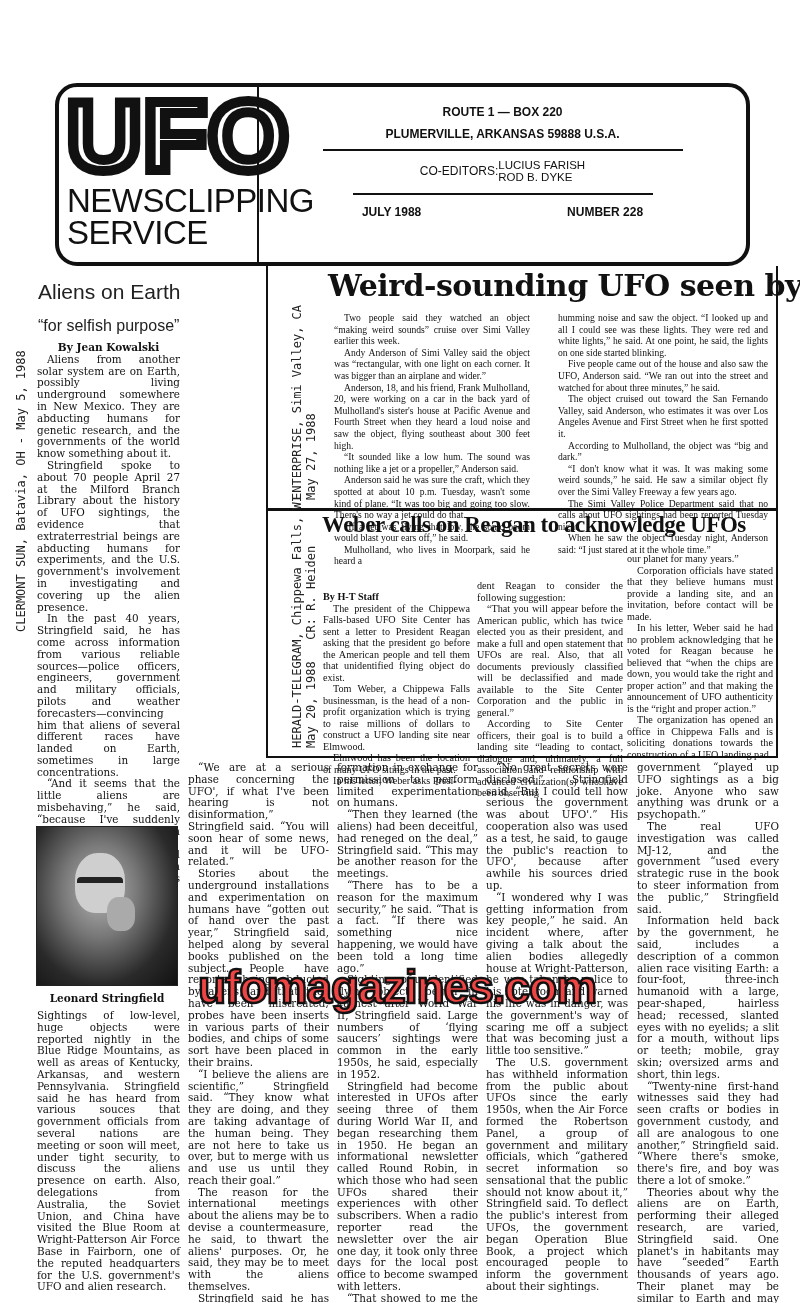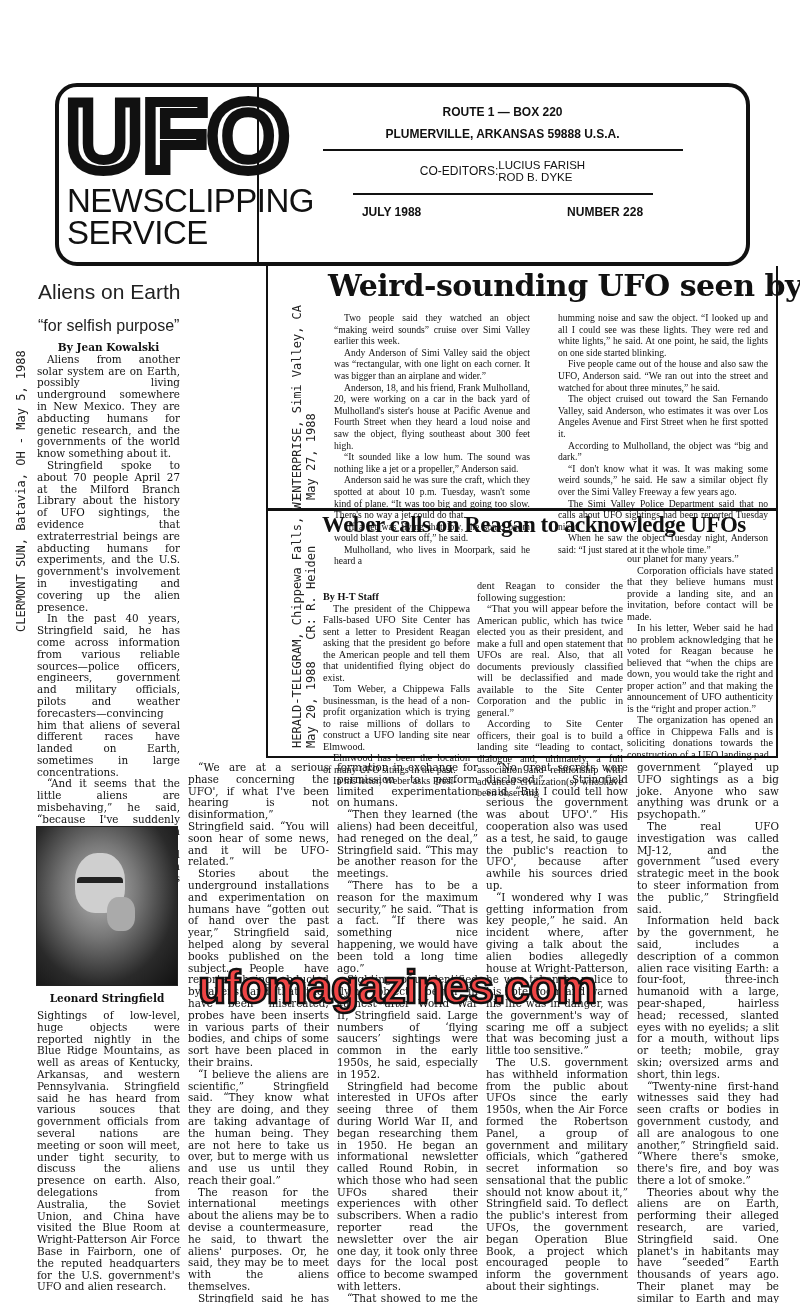--- a/index.html
+++ b/index.html
@@ -135,21 +135,21 @@
 
 <div class="col" style="left:486px;top:762px;width:142px;">
   <p>“No great secrets were disclosed,” Stringfield said, “But I could tell how serious the government was about UFO'.” His cooperation also was used as a test, he said, to gauge the public's reaction to UFO', because after awhile his sources dried up.</p>
   <p>“I wondered why I was getting information from key people,” he said. An incident where, after giving a talk about the alien bodies allegedly house at Wright-Patterson, he was taken by police to his hotel room and warned his life was in danger, was the government's way of scaring me off a subject that was becoming just a little too sensitive.”</p>
   <p>The U.S. government has withheld information from the public about UFOs since the early 1950s, when the Air Force formed the Robertson Panel, a group of government and military officials, which “gathered secret information so sensational that the public should not know about it,” Stringfield said. To deflect the public's interest from UFOs, the government began Operation Blue Book, a project which encouraged people to inform the government about their sightings.</p>
 
 </div>
 
 <div class="col" style="left:637px;top:762px;width:142px;">
   <p style="text-indent:0">government “played up UFO sightings as a big joke. Anyone who saw anything was drunk or a psychopath.”</p>
-  <p>The real UFO investigation was called MJ-12, and the government “used every strategic meet in the book to steer information from the public,” Stringfield said.</p>
+  <p>The real UFO investigation was called MJ-12, and the government “used every strategic ruse in the book to steer information from the public,” Stringfield said.</p>
   <p>Information held back by the government, he said, includes a description of a common alien race visiting Earth: a four-foot, three-inch humanoid with a large, pear-shaped, hairless head; recessed, slanted eyes with no eyelids; a slit for a mouth, without lips or teeth; mobile, gray skin; oversized arms and short, thin legs.</p>
   <p>“Twenty-nine first-hand witnesses said they had seen crafts or bodies in government custody, and all are analogous to one another,” Stringfield said. “Where there's smoke, there's fire, and boy was there a lot of smoke.”</p>
   <p>Theories about why the aliens are on Earth, performing their alleged research, are varied, Stringfield said. One planet's in habitants may have “seeded” Earth thousands of years ago. Their planet may be similar to Earth and may be dying, or its sun may be dying.</p>
 
 </div>
 
 <div class="vsource" style="left:290px;top:300px;height:200px;"><span>ENTERPRISE, Simi Valley, CA</span>
 <span>May 27, 1988</span></div>
 <div class="ws-title">Weird-sounding UFO seen by 2</div>
 <div class="ws-col" style="left:334px;top:312px;width:196px;">

